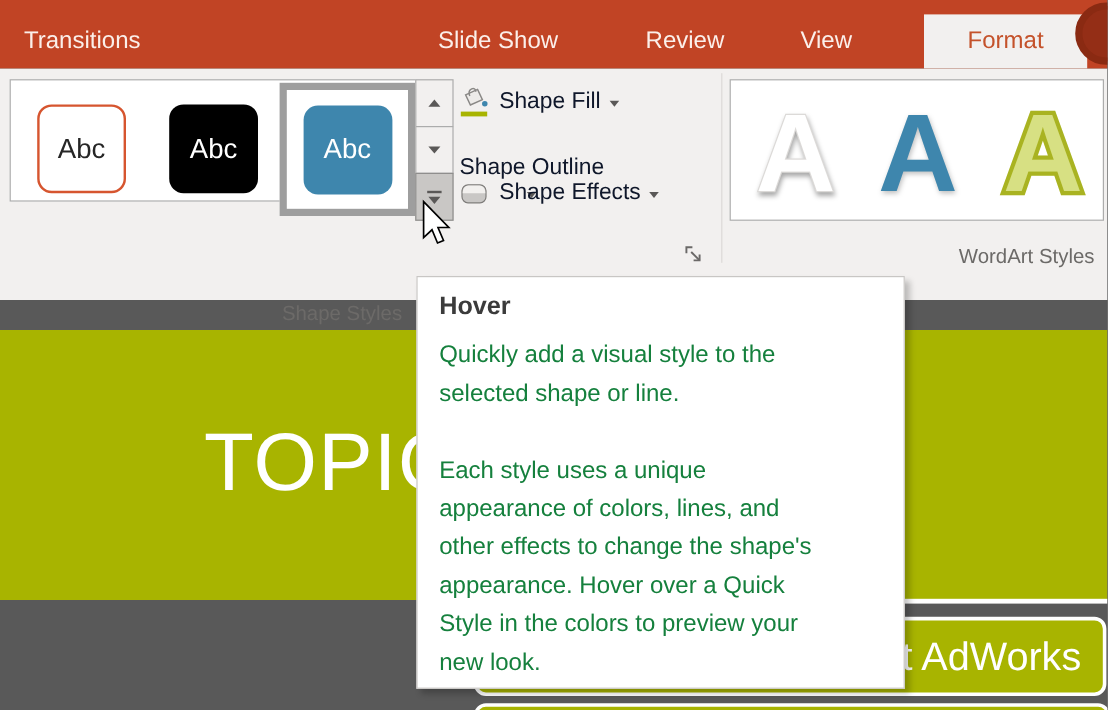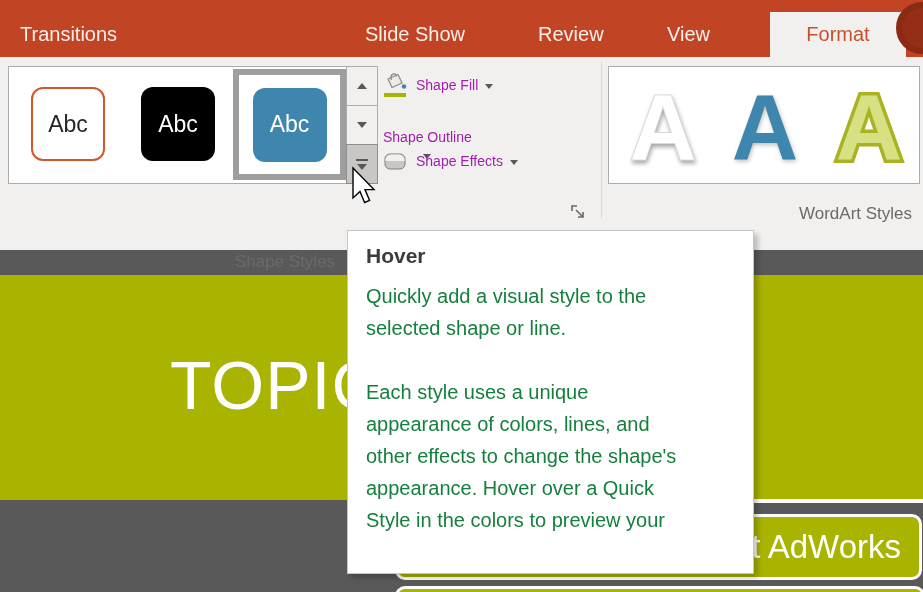--- a/index.html
+++ b/index.html
@@ -14,21 +14,21 @@
   .tab { position:absolute; top:12px; height:45px; line-height:45px; color:#FBEFEA; font-size:20px; cursor:default; }
   .tab-format-wrap {
     position:absolute; left:770px; top:12px; width:136px; height:45px; line-height:45px;
     background:#F2F0EF; text-align:center; color:#C4522B; font-size:20px;
   }
   .corner-circle { position:absolute; left:896px; top:2px; width:52px; height:52px; border-radius:50%;
     background:#942E16; border:6px solid #8A2A12; }
 
   
   .ribbon { position:absolute; left:0; top:57px; width:923px; height:193px; background:#F2F0EF; z-index:4; }
-  .gallery-box { position:absolute; left:8px; top:9px; width:339px; height:118px; background:#fff; border:1px solid #ACACAC; }
+  .gallery-box { position:absolute; left:8px; top:9px; width:339px; height:102px; background:#fff; border:1px solid #ACACAC; }
   .style-item {
     position:absolute; top:20px; width:74px; height:74px; border-radius:12px;
     display:flex; align-items:center; justify-content:center; font-size:23px;
   }
   .style-1 { left:22px; background:#fff; border:2px solid #D6552F; color:#262626; }
   .style-2 { left:132px; background:#000; color:#fff; }
   .sel-frame {
     position:absolute; left:224px; top:2px; width:113px; height:111px;
     border:6px solid #9E9E9E; background:#fff; display:flex; align-items:center; justify-content:center;
   }
@@ -39,21 +39,21 @@
   .sbtn { width:32px; height:40px; background:#F2F0EF; border:1px solid #ACACAC; margin-top:-1px;
     display:flex; flex-direction:column; align-items:center; justify-content:center; }
   .sbtn:first-child { margin-top:0; }
   .sbtn.hovered { background:#C9C7C5; border-color:#8F8E8D; }
   .tri-up { width:0; height:0; border-left:5px solid transparent; border-right:5px solid transparent; border-bottom:6px solid #5A5857; }
   .tri-down { width:0; height:0; border-left:5px solid transparent; border-right:5px solid transparent; border-top:6px solid #5A5857; }
   .more-bar { width:12px; height:2px; background:#5A5857; margin-bottom:3px; }
 
   .rbtn { position:absolute; left:383px; height:30px; display:flex; align-items:center; gap:7px; cursor:default; }
   .rbtn-1 { top:13px; } .rbtn-2 { top:65px;flex-direction:column; } .rbtn-3 { top:89px; }
-  .rbtn-label { font-size:14px; color:#a21caf; white-space:nowrap; }
+  .rbtn-label { font-size:19px; color:#0f172a; white-space:nowrap; }
   .caret { width:0; height:0; border-left:4px solid transparent; border-right:4px solid transparent; border-top:5px solid #5A5857; margin-top:2px; }
 
   .group-label { position:absolute; top:147px; font-size:17px; color:#6C6A68; }
   .lbl-shape { left:225px; width:120px; text-align:center;margin-top:48px; }
   .lbl-wordart { left:799px; white-space:nowrap; }
   .launcher { position:absolute; left:570px; top:147px; width:17px; height:17px; }
   .separator { position:absolute; left:601px; top:4px; width:1px; height:158px; background:#DBD9D7; }
 
   .wordart-box { position:absolute; left:608px; top:9px; width:312px; height:118px; background:#fff; border:1px solid #ACACAC;
     display:flex; align-items:center; justify-content:space-between; padding:0 8px 0 14px; }
@@ -188,19 +188,20 @@
   <div class="tooltip">
     <div class="tip-title">Hover</div>
     <div class="tip-line">Quickly add a visual style to the</div>
     <div class="tip-line">selected shape or line.</div>
     <div class="tip-line"></div>
     <div class="tip-line">Each style uses a unique</div>
     <div class="tip-line">appearance of colors, lines, and</div>
     <div class="tip-line">other effects to change the shape's</div>
     <div class="tip-line">appearance. Hover over a Quick</div>
     <div class="tip-line">Style in the colors to preview your</div>
+    <div class="tip-line">new look.</div>
   </div>
 
   <svg class="cursor" width="28" height="40">
     <path d="M2,2 L2,32 L9,25.5 L13.6,36.5 L18.6,34.4 L14,23.6 L23,23.6 Z" fill="#FFFFFF" stroke="#000000" stroke-width="1.4"></path>
   </svg>
 
 </div>
 
 </body></html>

